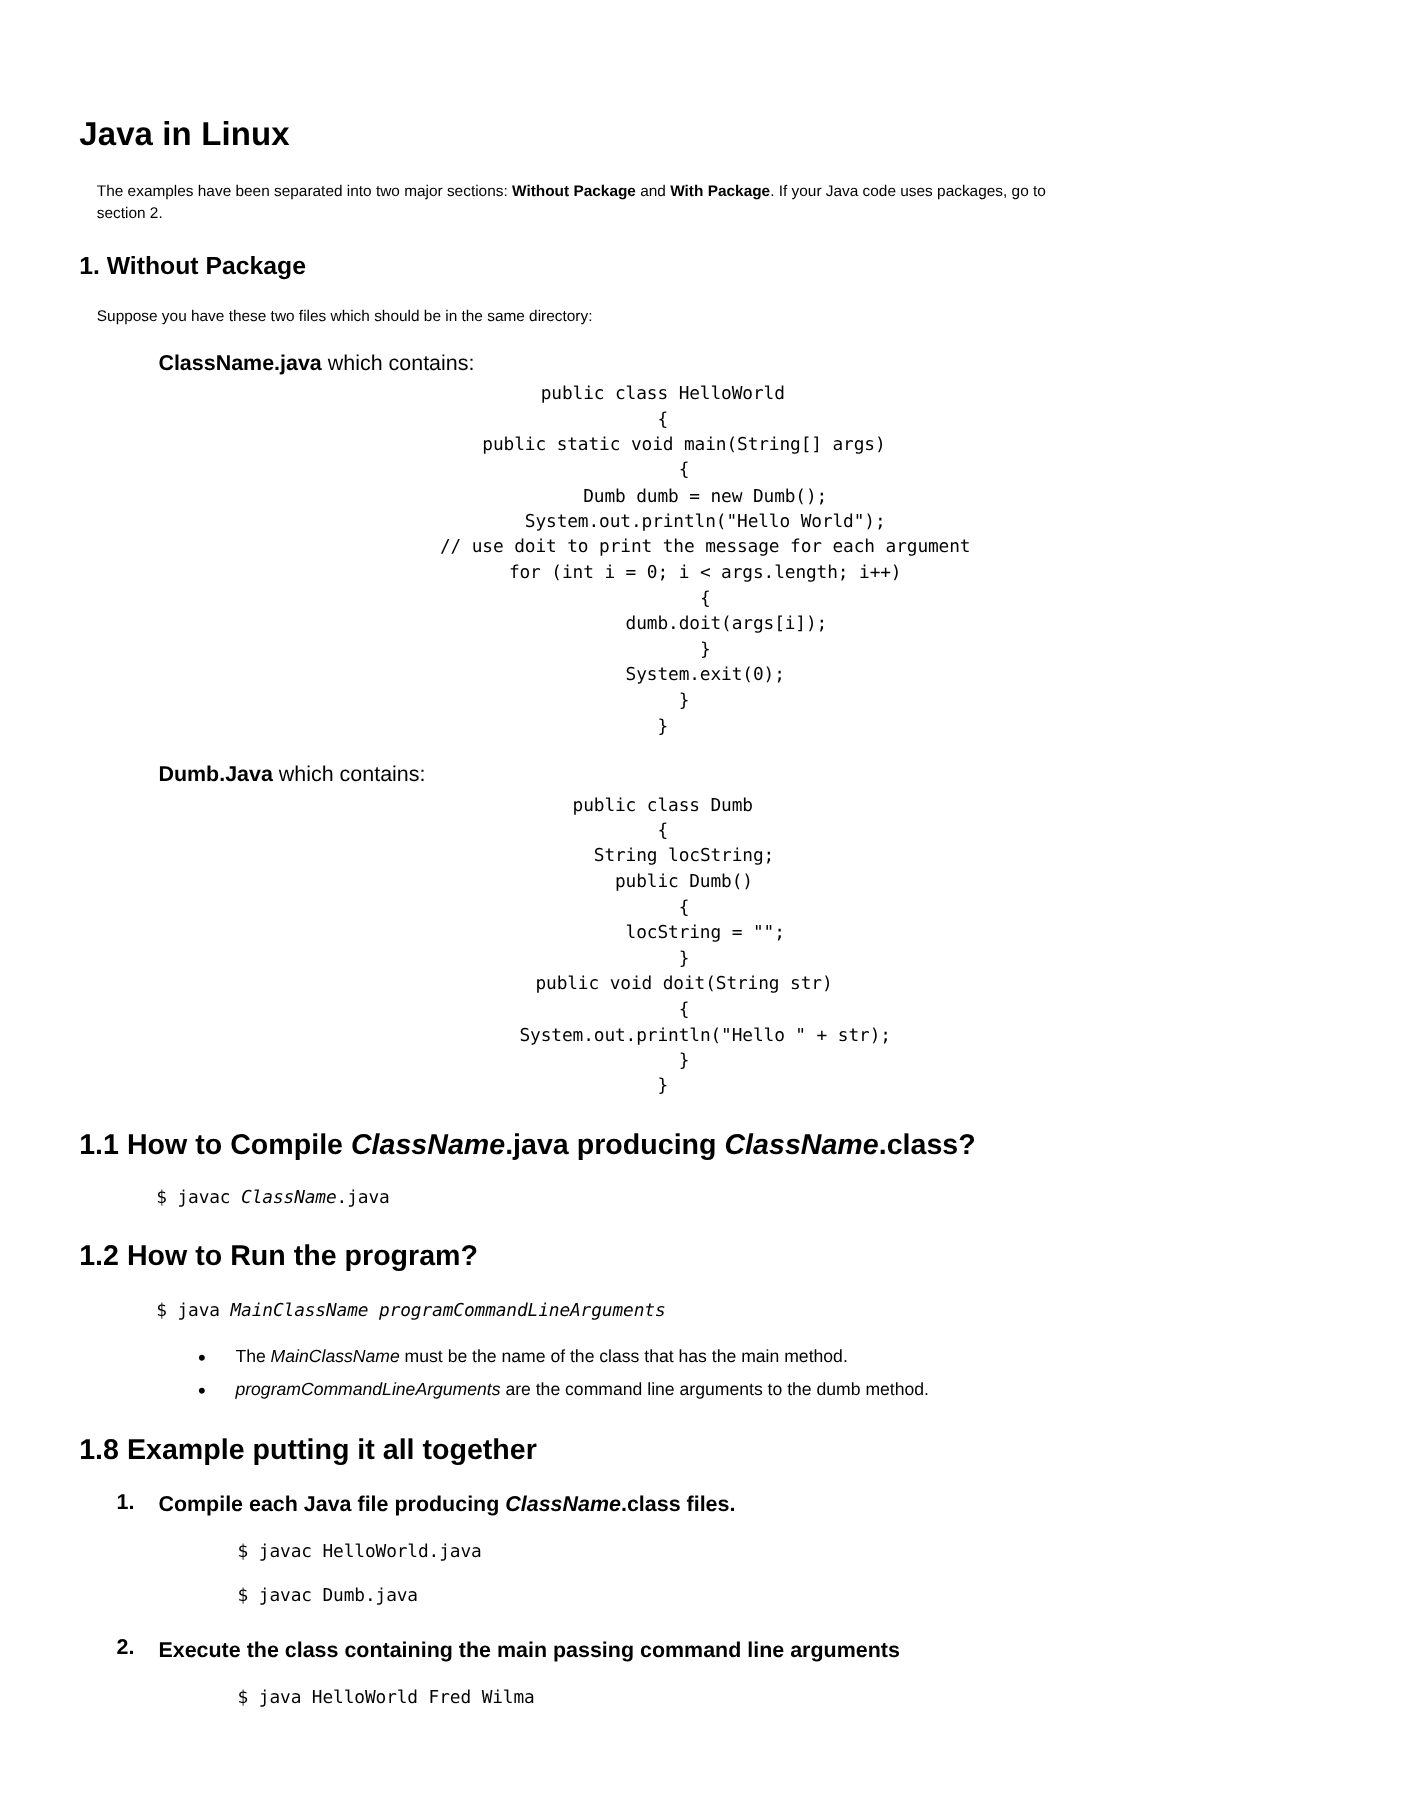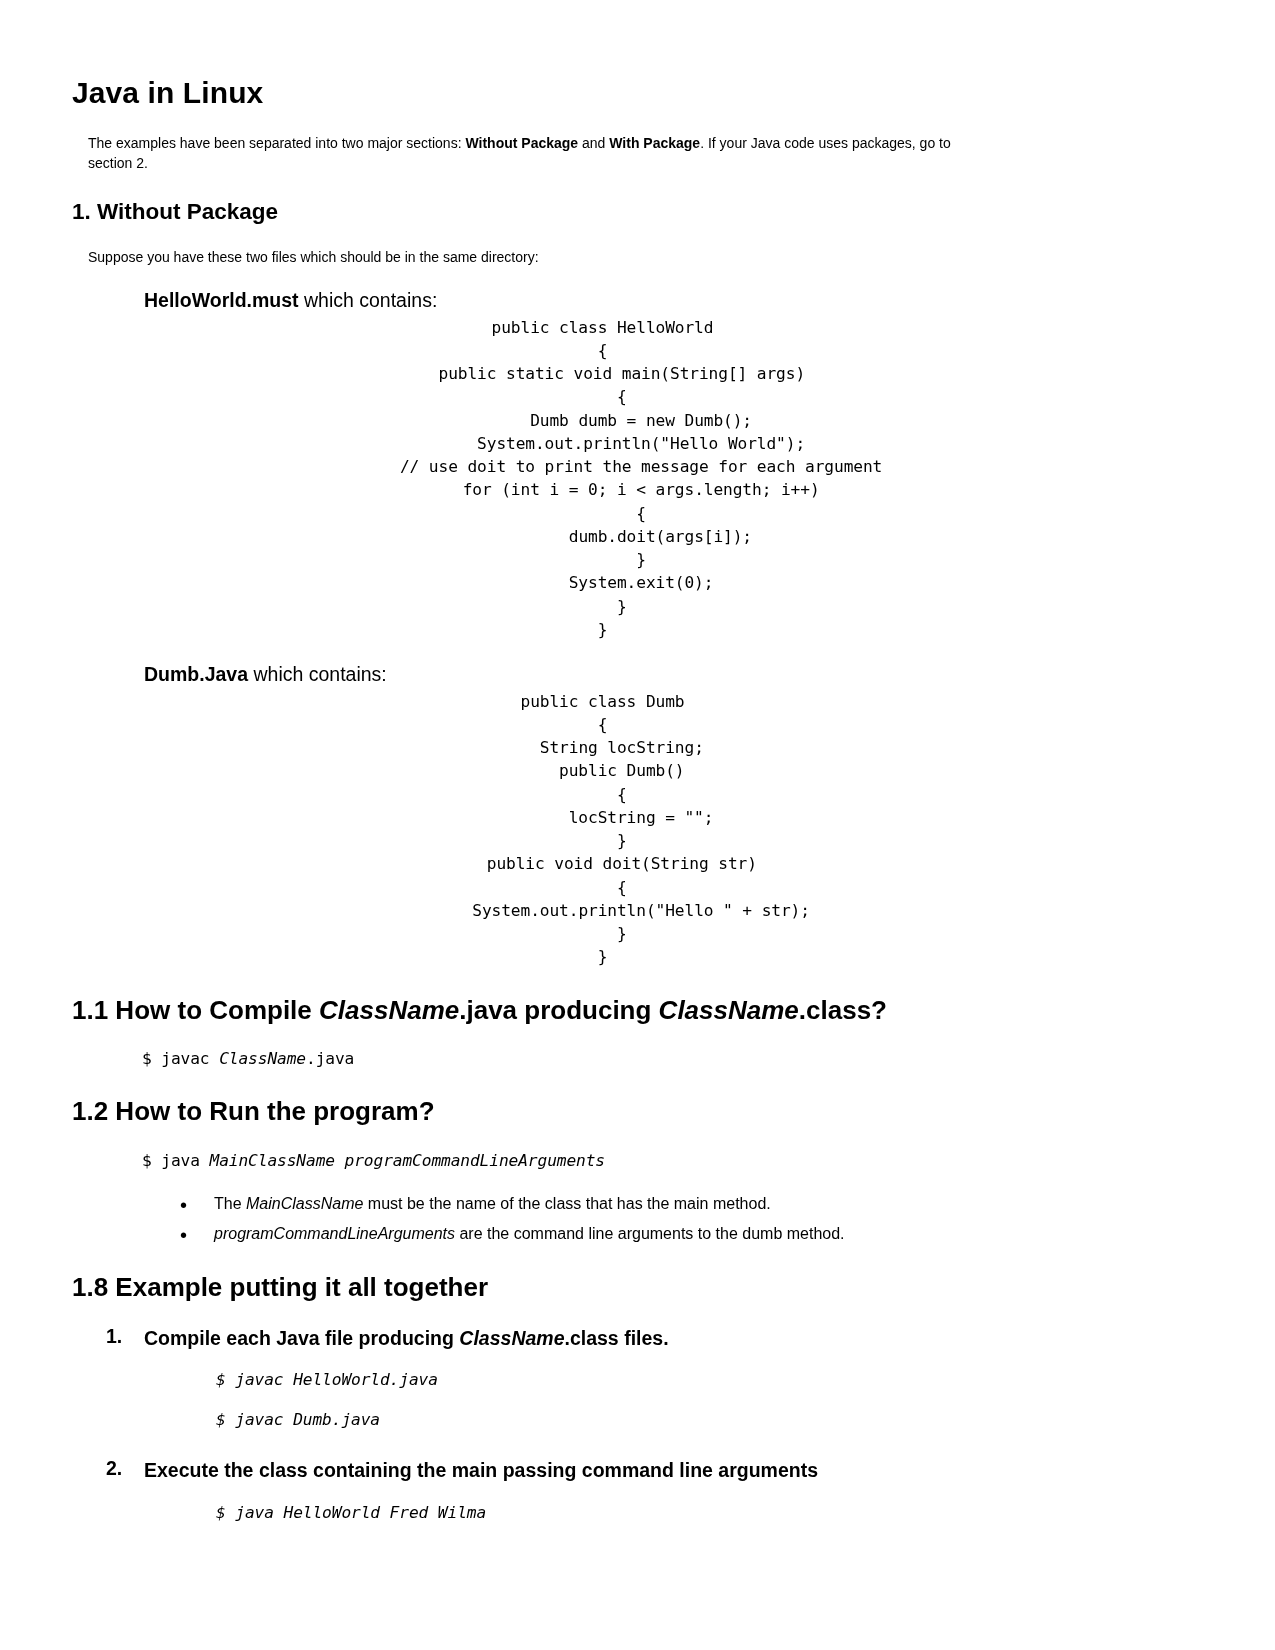--- a/index.html
+++ b/index.html
@@ -12,21 +12,21 @@
     height: 1650px;
     font-family: "Liberation Sans", sans-serif;
     color: #000000;
     -webkit-font-smoothing: antialiased;
   }
   .page {
     position: relative;
     width: 1113px;
     height: 1650px;
     box-sizing: border-box;
-    padding: 68px 120px 0 72px;
+    padding: 98px 120px 0 72px;
   }
 
   
   .doc-title {
     font-size: 30px;
     font-weight: bold;
     letter-spacing: 0.1px;
     margin: 8px 0 0 0;
     line-height: 1.15;
   }
@@ -81,21 +81,20 @@
     font-size: 16.2px;
     line-height: 1.4;
     white-space: pre;
     margin: 22px 0 0 70px;
     letter-spacing: -0.1px;
   }
   .cmd i { font-style: italic; }
 
   .cmd-tight {
     margin-top: 17px;
-    font-style: italic;
   }
 
   
   ul.bullets {
     list-style: none;
     margin: 20px 0 0 0;
     padding: 0;
   }
   ul.bullets > li {
     position: relative;
@@ -149,21 +148,21 @@
 <div class="page">
 
   <h1 class="doc-title">Java in Linux</h1>
 
   <p class="para"><span>The examples have been separated into two major sections:  </span><b>Without Package</b><span> and </span><b>With Package</b><span>.  If your Java code uses packages, go to section 2.</span></p>
 
   <h2 class="h2">1. Without Package</h2>
 
   <p class="para">Suppose you have these two files which should be in the same directory:</p>
 
-  <div class="file-line"><span class="fname">HelloWorld.must</span><span> which contains:</span></div>
+  <div class="file-line"><span class="fname">ClassName.java</span><span> which contains:</span></div>
   <pre class="code">public class HelloWorld
 {
     public static void main(String[] args)
     {
         Dumb dumb = new Dumb();
         System.out.println("Hello World");
         // use doit to print the message for each argument
         for (int i = 0; i &lt; args.length; i++)
         {
             dumb.doit(args[i]);

